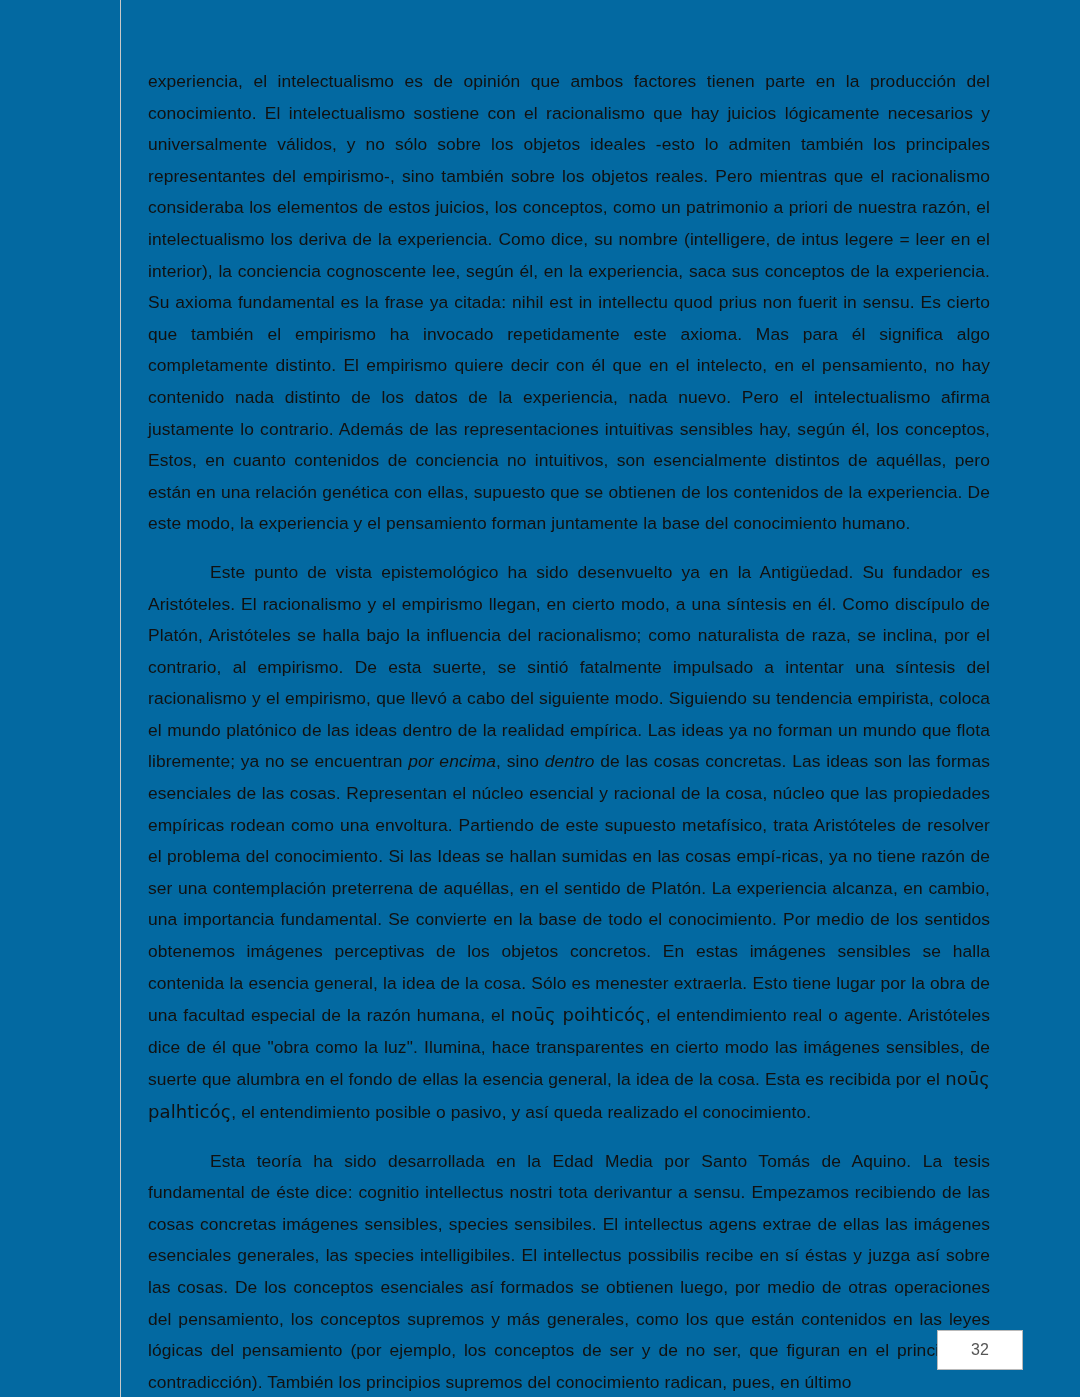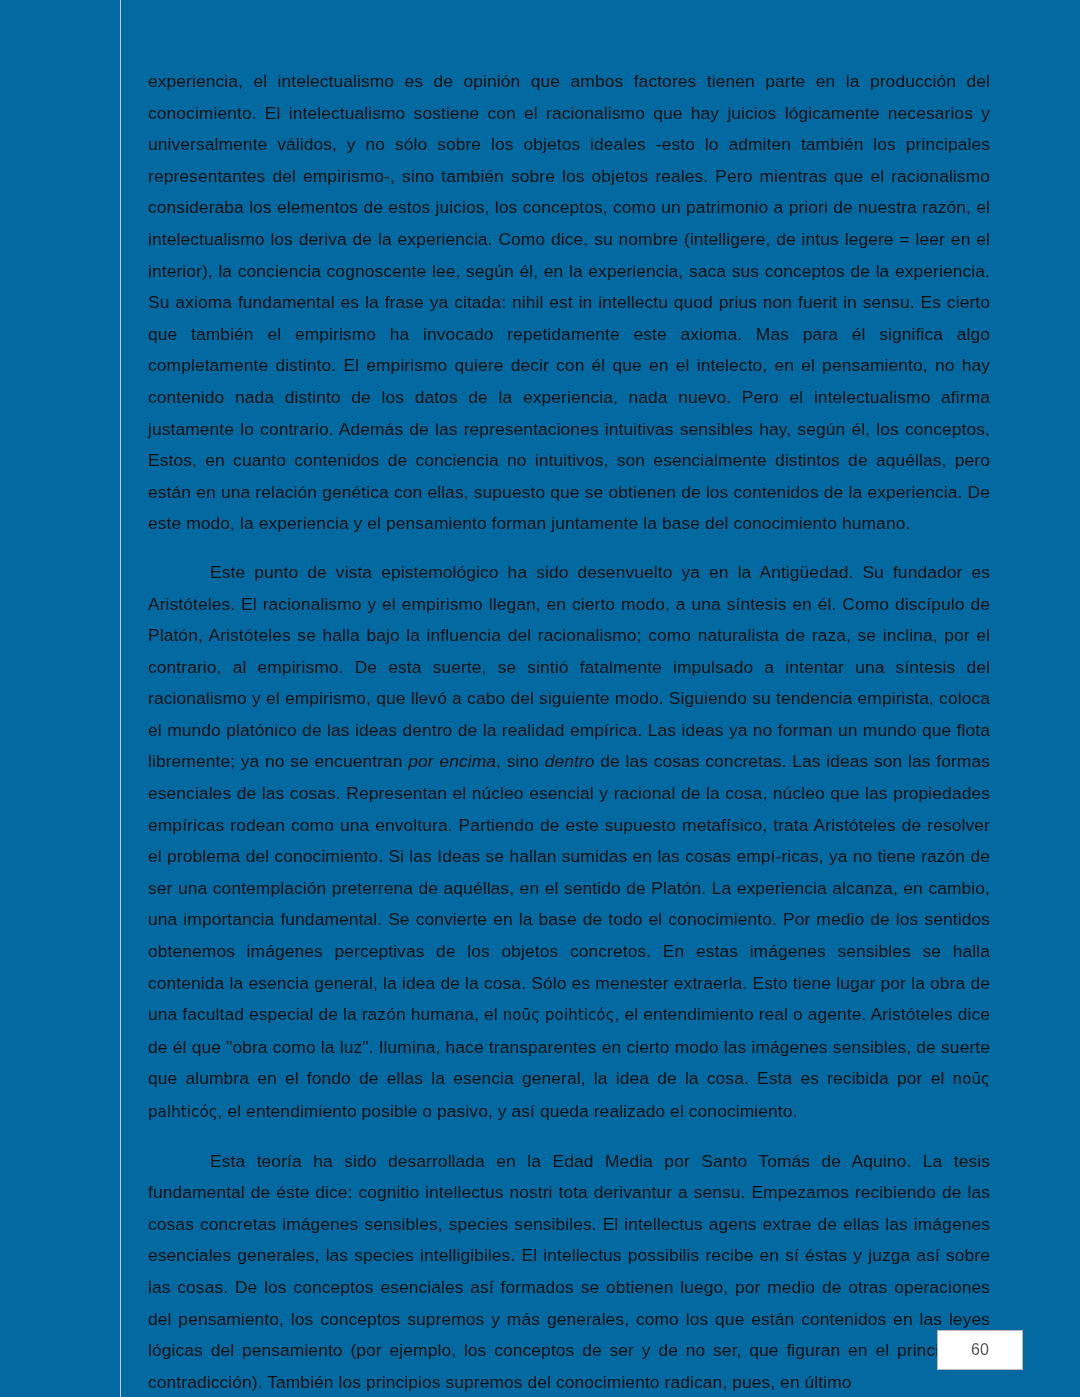--- a/index.html
+++ b/index.html
@@ -44,21 +44,21 @@
     margin-top: 17px;
   }
   .indent {
     text-indent: 62px;
   }
   .it {
     font-style: italic;
   }
   .greek {
     font-family: "DejaVu Sans", sans-serif;
-    font-size: 15px;
+    font-size: 18px;
   }
   
   .footer {
     position: absolute;
     left: 0;
     top: 1325px;
     width: 1080px;
     height: 72px;
   }
   .footer-rule {
@@ -92,16 +92,16 @@
   <div class="left-rule"></div>
 
   <div class="content">
     <p><span>experiencia, el intelectualismo es de opinión que ambos factores tienen parte en la producción del conocimiento. El intelectualismo sostiene con el racionalismo que hay juicios lógicamente necesarios y universalmente válidos, y no sólo sobre los objetos ideales -esto lo admiten también los principales representantes del empirismo-, sino también sobre los objetos reales. Pero mientras que el racionalismo consideraba los elementos de estos juicios, los conceptos, como un patrimonio a priori de nuestra razón, el intelectualismo los deriva de la experiencia. Como dice, su nombre (intelligere, de intus legere = leer en el interior), la conciencia cognoscente lee, según él, en la experiencia, saca sus conceptos de la experiencia. Su axioma fundamental es la frase ya citada: nihil est in intellectu quod prius non fuerit in sensu. Es cierto que también el empirismo ha invocado repetidamente este axioma. Mas para él significa algo completamente distinto. El empirismo quiere decir con él que en el intelecto, en el pensamiento, no hay contenido nada distinto de los datos de la experiencia, nada nuevo. Pero el intelectualismo afirma justamente lo contrario. Además de las representaciones intuitivas sensibles hay, según él, los conceptos, Estos, en cuanto contenidos de conciencia no intuitivos, son esencialmente distintos de aquéllas, pero están en una relación genética con ellas, supuesto que se obtienen de los contenidos de la experiencia. De este modo, la experiencia y el pensamiento forman juntamente la base del conocimiento humano.</span></p>
     <p class="indent"><span>Este punto de vista epistemológico ha sido desenvuelto ya en la Antigüedad. Su fundador es Aristóteles. El racionalismo y el empirismo llegan, en cierto modo, a una síntesis en él. Como discípulo de Platón, Aristóteles se halla bajo la influencia del racionalismo; como naturalista de raza, se inclina, por el contrario, al empirismo. De esta suerte, se sintió fatalmente impulsado a intentar una síntesis del racionalismo y el empirismo, que llevó a cabo del siguiente modo. Siguiendo su tendencia empirista, coloca el mundo platónico de las ideas dentro de la realidad empírica. Las ideas ya no forman un mundo que flota libremente; ya no se encuentran </span><span class="it">por encima</span><span>, sino </span><span class="it">dentro</span><span> de las cosas concretas. Las ideas son las formas esenciales de las cosas. Representan el núcleo esencial y racional de la cosa, núcleo que las propiedades empíricas rodean como una envoltura. Partiendo de este supuesto metafísico, trata Aristóteles de resolver el problema del conocimiento. Si las Ideas se hallan sumidas en las cosas empí-ricas, ya no tiene razón de ser una contemplación preterrena de aquéllas, en el sentido de Platón. La experiencia alcanza, en cambio, una importancia fundamental. Se convierte en la base de todo el conocimiento. Por medio de los sentidos obtenemos imágenes perceptivas de los objetos concretos. En estas imágenes sensibles se halla contenida la esencia general, la idea de la cosa. Sólo es menester extraerla. Esto tiene lugar por la obra de una facultad especial de la razón humana, el </span><span class="greek">noūς poihticóς</span><span>, el entendimiento real o agente. Aristóteles dice de él que "obra como la luz". Ilumina, hace transparentes en cierto modo las imágenes sensibles, de suerte que alumbra en el fondo de ellas la esencia general, la idea de la cosa. Esta es recibida por el </span><span class="greek">noūς palhticóς</span><span>, el entendimiento posible o pasivo, y así queda realizado el conocimiento.</span></p>
     <p class="indent"><span>Esta teoría ha sido desarrollada en la Edad Media por Santo Tomás de Aquino. La tesis fundamental de éste dice: cognitio intellectus nostri tota derivantur a sensu. Empezamos recibiendo de las cosas concretas imágenes sensibles, species sensibiles. El intellectus agens extrae de ellas las imágenes esenciales generales, las species intelligibiles. El intellectus possibilis recibe en sí éstas y juzga así sobre las cosas. De los conceptos esenciales así formados se obtienen luego, por medio de otras operaciones del pensamiento, los conceptos supremos y más generales, como los que están contenidos en las leyes lógicas del pensamiento (por ejemplo, los conceptos de ser y de no ser, que figuran en el principio de contradicción). También los principios supremos del conocimiento radican, pues, en último</span></p>
   </div>
 
   <div class="footer">
     <div class="footer-rule"></div>
-    <div class="page-num-box">60</div>
+    <div class="page-num-box">32</div>
   </div>
 
 </div>
 
 </body></html>

